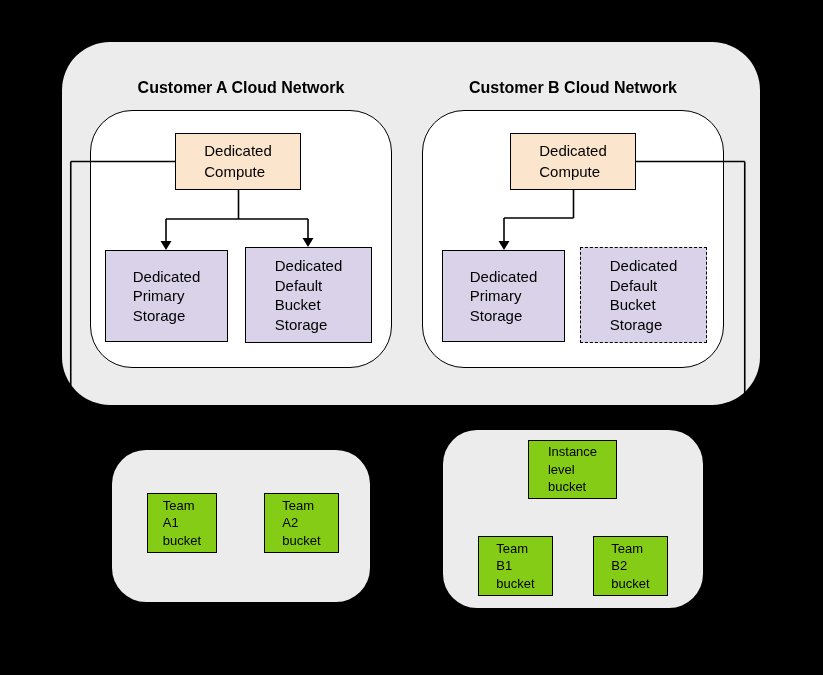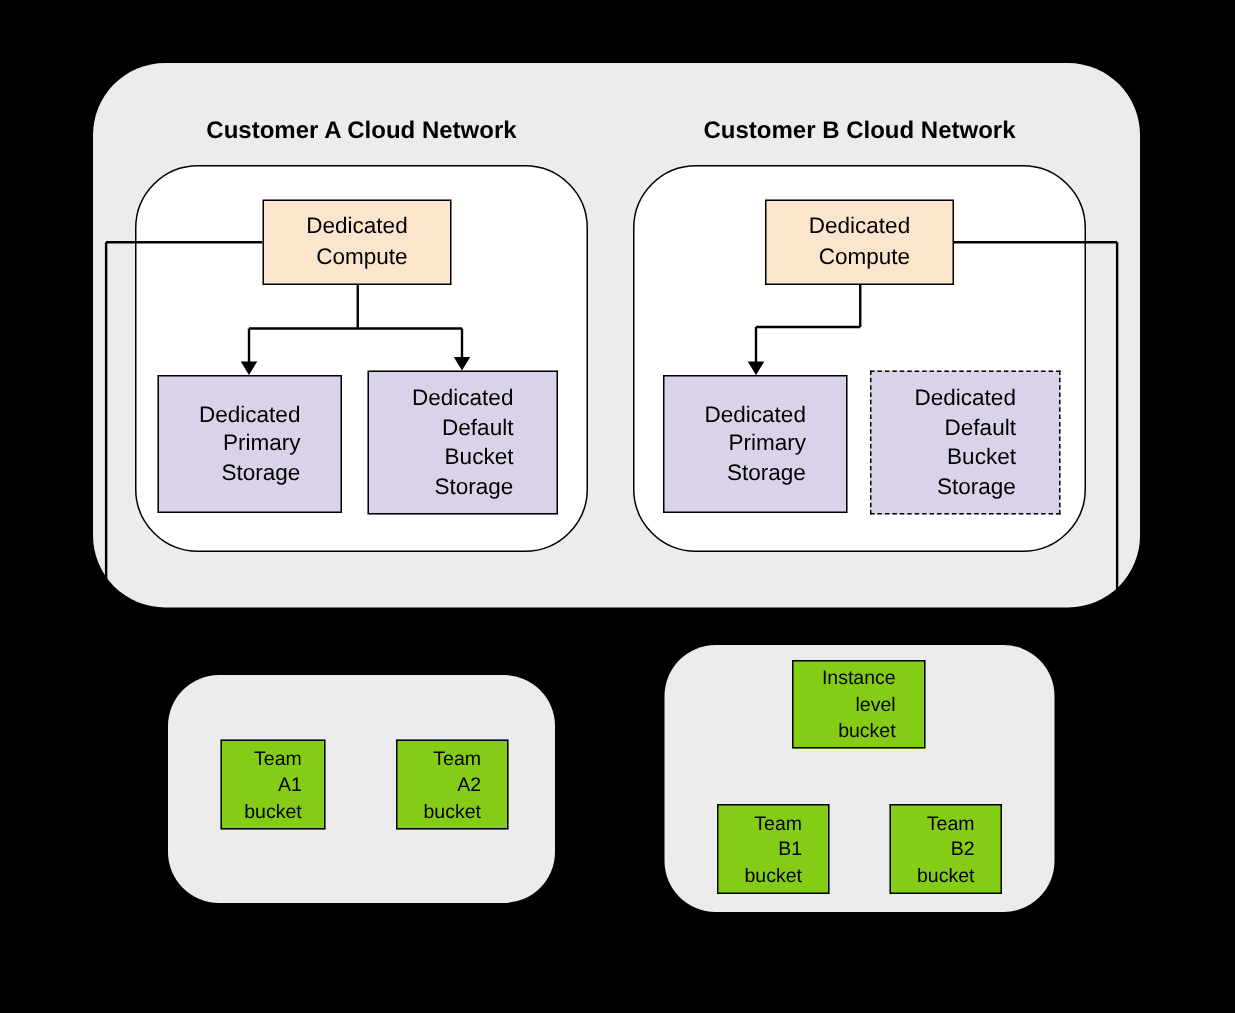--- a/index.html
+++ b/index.html
@@ -50,21 +50,21 @@
   svg.connectors {
     position: absolute;
     left: 0; top: 0;
     pointer-events: none;
   }
   .box {
     position: absolute;
     display: flex;
     align-items: center;
     justify-content: center;
-    text-align: right;
+    text-align: left;
     border: 1.5px solid #000;
     color: #000;
     white-space: pre-line;
   }
   .compute {
     background: #fce5cd;
     font-size: 15px;
     line-height: 1.35;
   }
   .storage {

